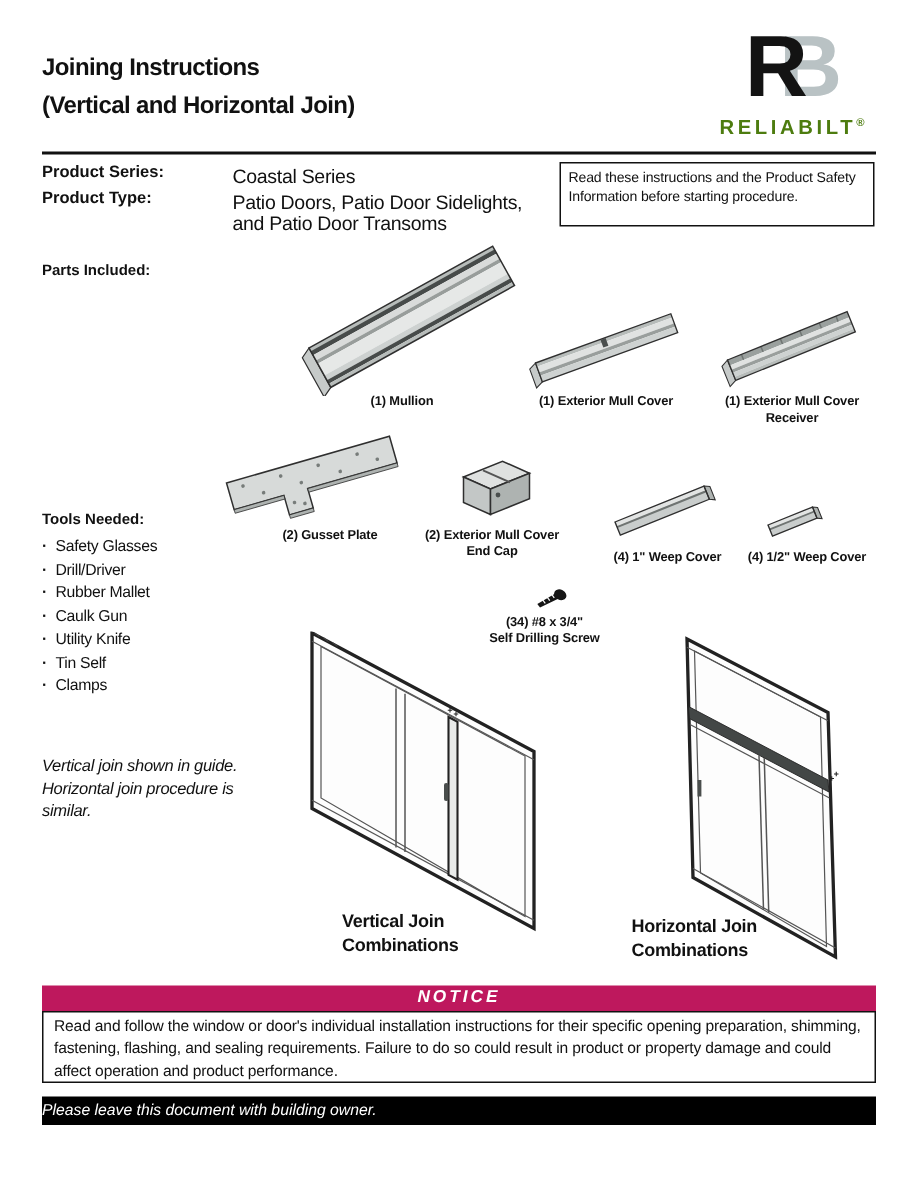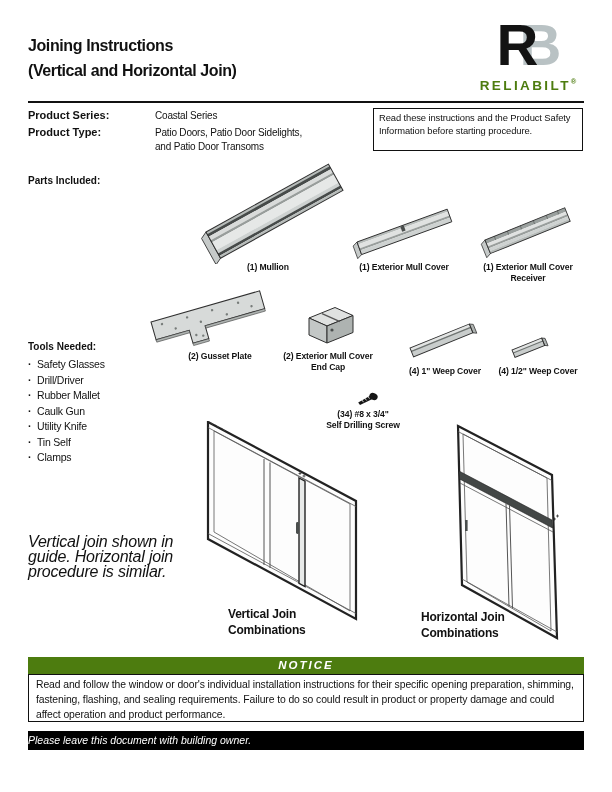--- a/index.html
+++ b/index.html
@@ -16,21 +16,21 @@
   .logo { left:468px; top:14px; width:120px; text-align:center; }
   .logo-letters { position:relative; height:62px; line-height:62px; font-weight:800; font-size:58px; letter-spacing:-2px; }
   .logo-b { color:#b9c2c4; position:relative; z-index:1; margin-left:-17px; }
   .logo-r { color:#131313; position:relative; z-index:2; }
   .logo-name { font-size:13.5px; font-weight:800; letter-spacing:2.4px; color:#4d7c0f; margin-top:1px; white-space:nowrap; }
   .logo-name sup { font-size:7.5px; letter-spacing:0; vertical-align:super; }
   .rule { left:28px; top:101px; width:556px; height:2px; background:#111; }
 
   
   .p-label { font-size:11px; font-weight:700; }
-  .p-value { font-size:10px; letter-spacing:-0.2px;padding-left:48px; }
+  .p-value { font-size:13px; letter-spacing:-0.2px;padding-left:48px; }
   .series-label { left:28px; top:109px; }
   .series-value { left:107px; top:109.5px; }
   .type-label   { left:28px; top:126px; }
   .type-value1  { left:107px; top:126.5px; }
   .type-value2  { left:107px; top:140.5px; }
   .safety-box {
     left:373px; top:108px; width:210px; height:43px;
     border:1.6px solid #111; padding:3px 5px;
     font-size:9.4px; line-height:1.35; letter-spacing:-0.1px;
   }
@@ -40,32 +40,32 @@
   .tools-h { left:28px; top:341px; }
 
   .part-label { font-size:8.6px; font-weight:700; text-align:center; line-height:1.3; letter-spacing:-0.1px; }
   .part-label span { display:block; }
 
   .tools-list { left:28px; top:357px; width:120px; }
   .tool-item { font-size:10.5px; line-height:15.5px; letter-spacing:-0.2px; }
   .tool-item .bullet { display:inline-block; width:9px; font-weight:700; }
 
   .note-italic {
-    left:28px; top:534px; width:152px;
-    font-size:16px; font-style:italic; font-weight:500; line-height:15px; letter-spacing:-0.2px;
+    left:28px; top:504px; width:152px;
+    font-size:11px; font-style:italic; font-weight:500; line-height:15px; letter-spacing:-0.2px;
   }
 
   .diagram-caption { font-size:12px; font-weight:700; line-height:16px; letter-spacing:-0.2px; }
   .diagram-caption span { display:block; }
   .v-caption { left:228px; top:606px; }
   .h-caption { left:421px; top:609px; }
 
   
   .notice-head {
-    left:28px; top:657px; width:556px; height:17px; background:#4d7c0f;
+    left:28px; top:657px; width:556px; height:17px; background:#be185d;
     color:#fff; font-size:11.5px; font-weight:700; font-style:italic; letter-spacing:2px;
     text-align:center; line-height:17px;
   }
   .notice-body {
     left:28px; top:674px; width:556px; height:48px;
     border:1.6px solid #111; padding:3px 7px;
     font-size:10.4px; line-height:14.8px; letter-spacing:-0.1px;
   }
   .footer-bar {
     left:28px; top:731px; width:556px; height:19px; background:#000;

